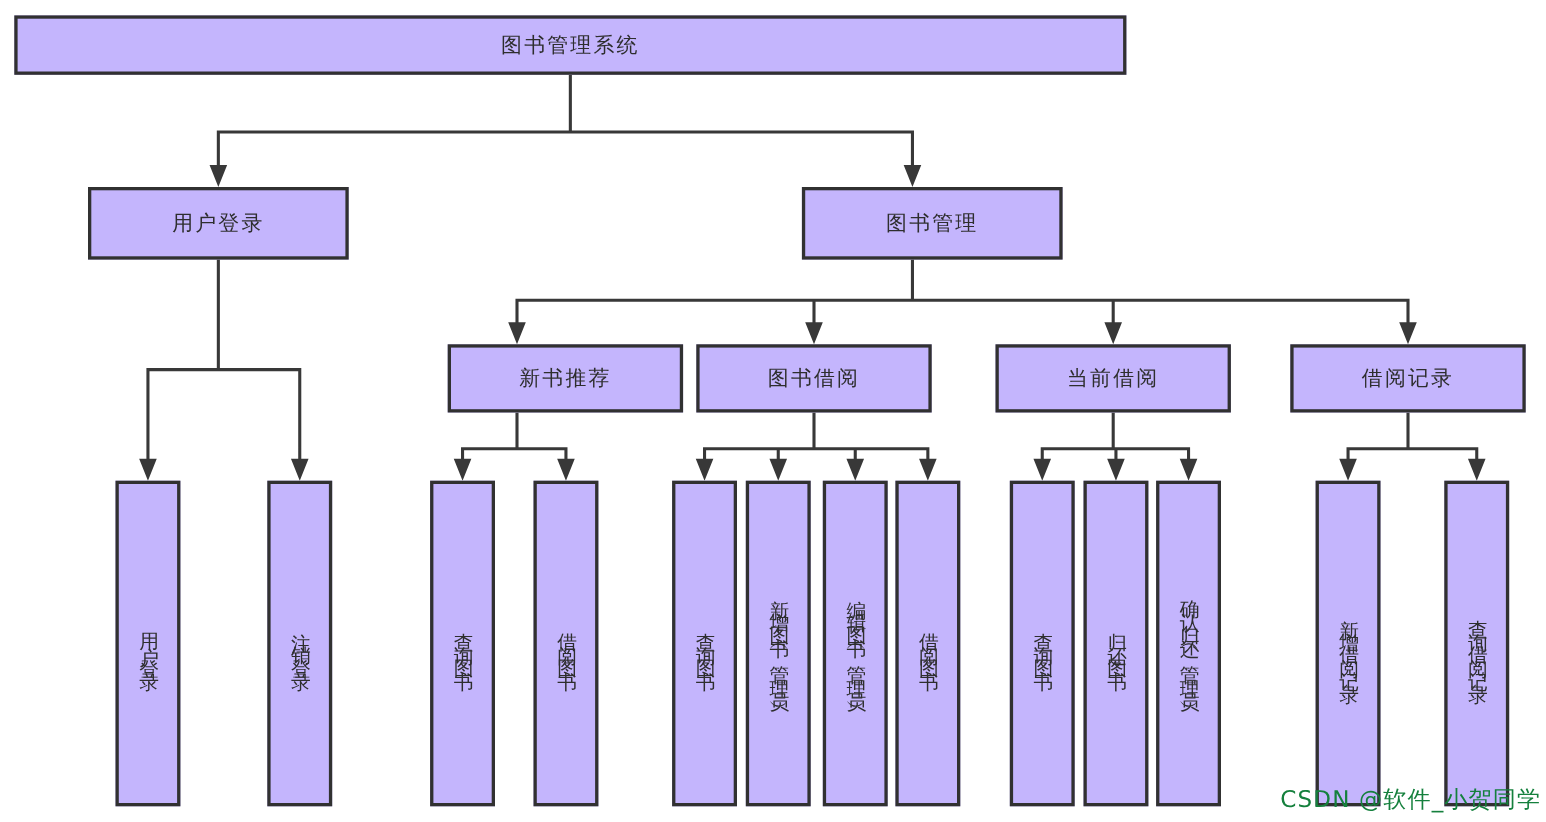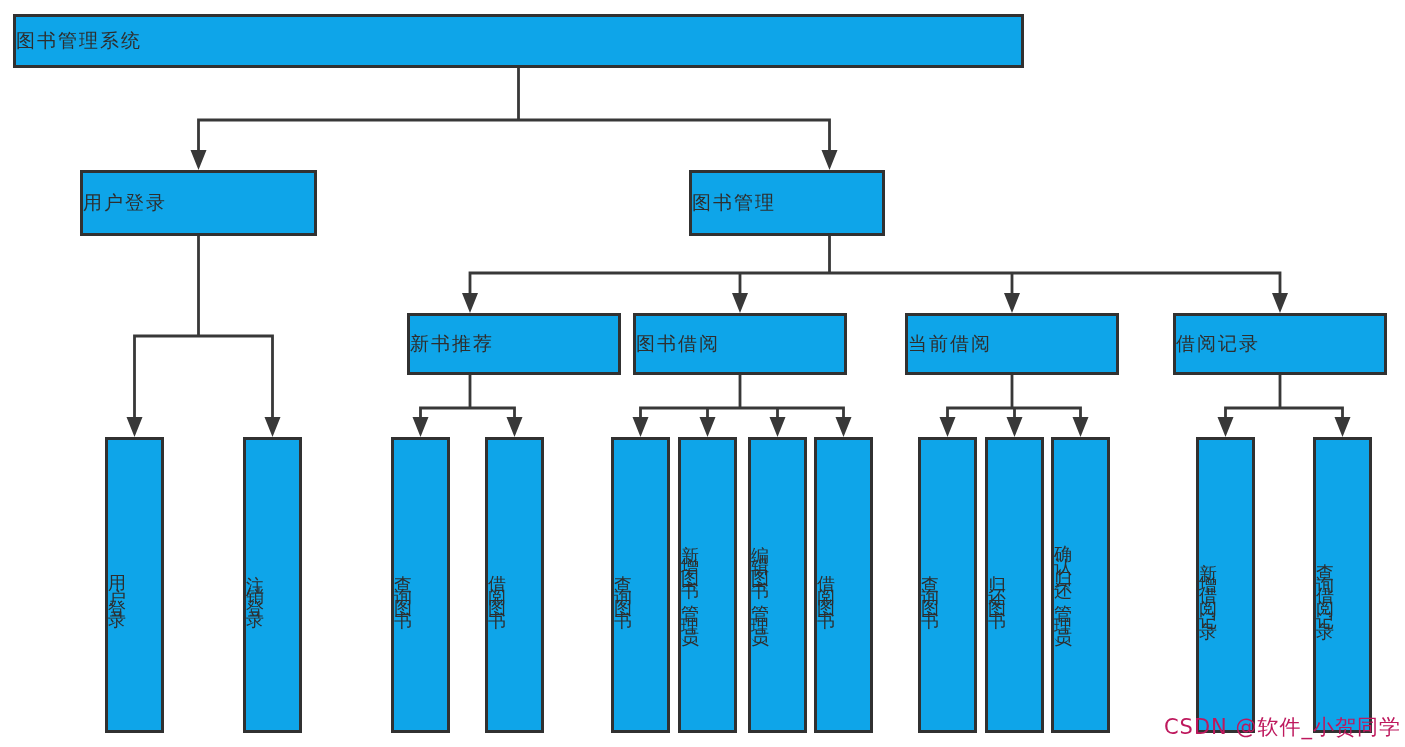--- a/index.html
+++ b/index.html
@@ -7,33 +7,33 @@
     width: 1405px; height: 747px;
     background: #ffffff;
     font-family: "DejaVu Sans", sans-serif;
     position: relative;
     overflow: hidden;
   }
   #canvas { position: absolute; inset: 0; width: 1405px; height: 747px; }
   svg.connectors { position: absolute; left: 0; top: 0; z-index: 1; }
   .box {
     position: absolute;
-    background: #0ea5e9;
+    background: #c4b5fd;
     border: 3px solid #313131;
     box-sizing: border-box;
     display: flex;
     align-items: center;
-    justify-content: flex-start;
+    justify-content: center;
     color: #2e2e2e;
     z-index: 2;
   }
   .hlabel { font-size: 19px; letter-spacing: 2px; white-space: nowrap; }
   .root  { left: 13px;  top: 14px;  width: 1011px; height: 54px; }
   .l2-a  { left: 80px;  top: 170px; width: 237px;  height: 66px; }
-  .l2-b  { left: 689px; top: 170px; width: 196px;  height: 66px; }
+  .l2-b  { left: 729px; top: 170px; width: 237px;  height: 66px; }
   .l3    { top: 313px; width: 214px; height: 62px; }
   .l3-a { left: 363px; margin-left: 44px; }  .l3-b { left: 633px; }
   .l3-c { left: 905px; }  .l3-d { left: 1173px; }
   .leaf  { top: 437px; width: 59px; height: 296px; }
   .leaf .vlabel {
     writing-mode: vertical-rl;
     text-orientation: mixed;
     font-size: 18px;
     letter-spacing: 12px;
     line-height: 1;
@@ -44,21 +44,21 @@
   .lf-4  { left: 611px; }  .lf-5  { left: 678px; }
   .lf-6  { left: 748px; }  .lf-7  { left: 814px; }
   .lf-8  { left: 918px; }  .lf-9  { left: 985px; }
   .lf-10 { left: 1051px; } .lf-11 { left: 1196px; }
   .lf-12 { left: 1313px; }
   .watermark {
     position: absolute;
     right: 4px; bottom: 6px;
     font-size: 21px;
     letter-spacing: 1px;
-    color: #be185d;
+    color: #15803d;
     z-index: 3;
     white-space: nowrap;
   }
 </style>
 </head>
 <body>
 
 <div id="canvas">
 
   <svg class="connectors" width="1405" height="747" viewBox="0 0 1405 747">

